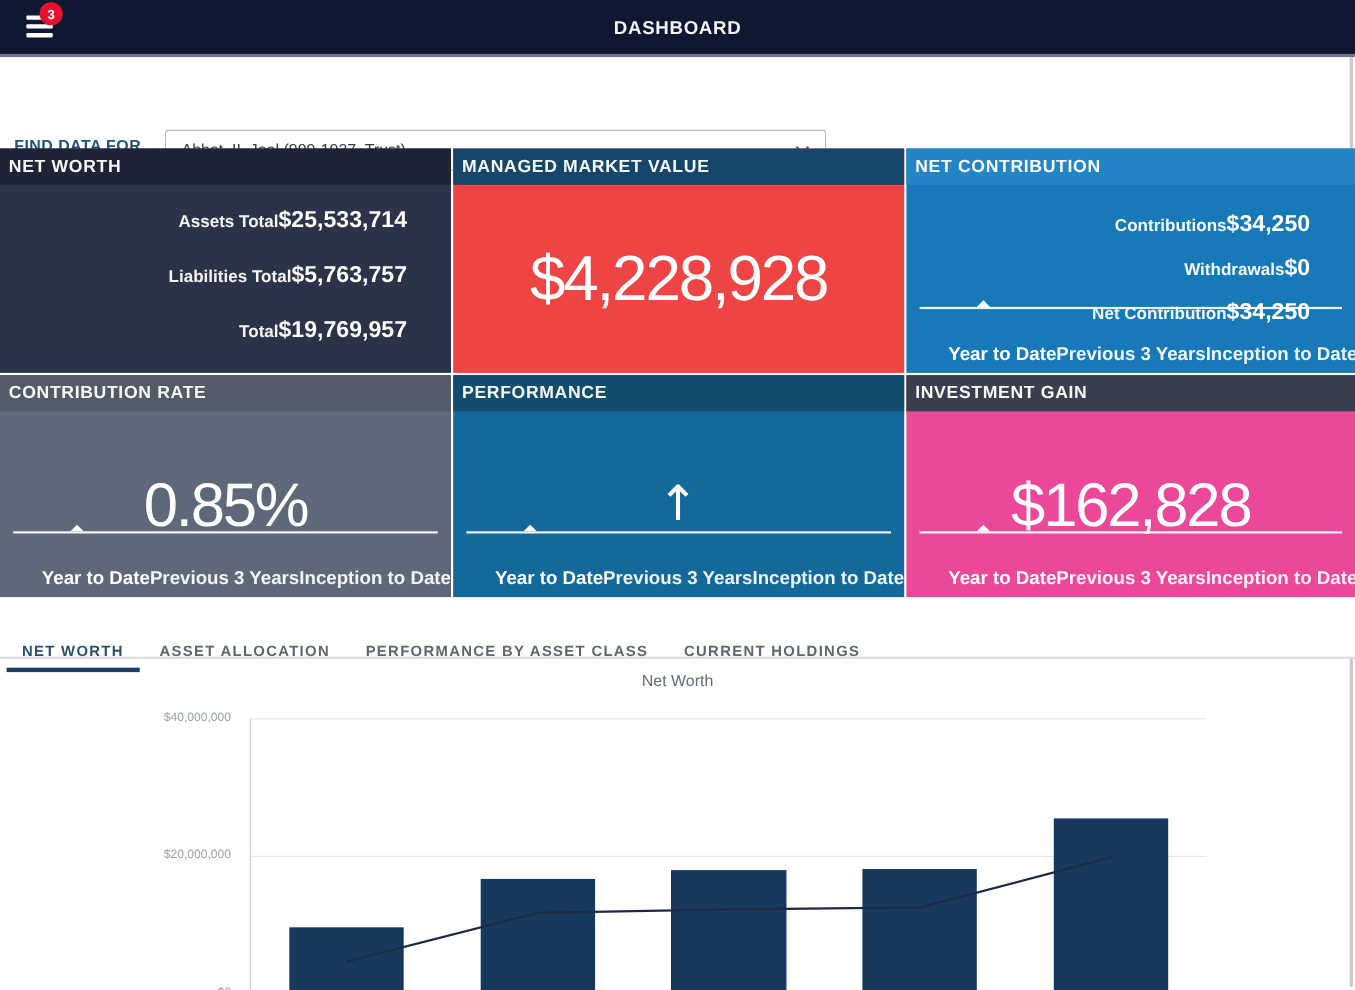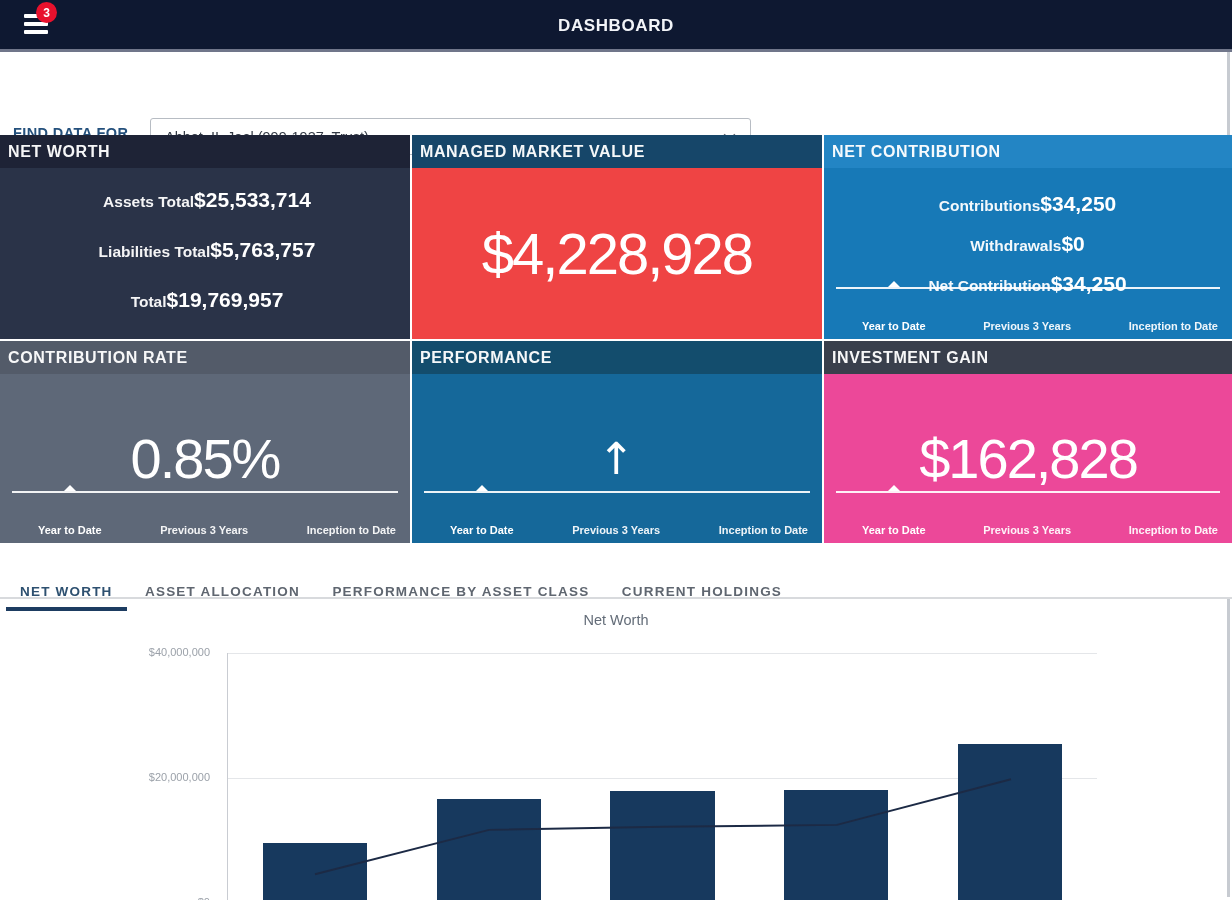--- a/index.html
+++ b/index.html
@@ -40,37 +40,37 @@
   .t-networth       { background:#2a3348; } .t-networth .tile-head       { background:#1e2336; }
   .t-mmv            { background:#ef4444; } .t-mmv .tile-head            { background:#164669; }
   .t-netcontrib     { background:#1779b7;gap:10px; } .t-netcontrib .tile-head     { background:#2385c4; }
   .t-contribrate    { background:#5e6878; } .t-contribrate .tile-head    { background:#535b69; }
   .t-performance    { background:#15689a; } .t-performance .tile-head    { background:#134d6d; }
   .t-investmentgain { background:#ec4899; } .t-investmentgain .tile-head { background:#393f4c; }
 
   .kv-rows { display:flex; flex-direction:column; justify-content:space-between; }
   .t-networth .kv-rows { height:124px; margin:20px 40px 0 44px; }
   .t-netcontrib .kv-rows { height:104px; margin:14px 41px 0 40px; }
-  .kv-row { display:flex; align-items:baseline; justify-content:center; }
+  .kv-row { display:flex; align-items:baseline; justify-content:flex-end; }
   .kv-label { font-size:15.5px; font-weight:600; color:rgba(255,255,255,0.95); }
   .kv-value { font-size:21px; font-weight:700; }
 
   .big-value { flex:1; display:flex; align-items:center; justify-content:center;
     font-size:58px; font-weight:300; letter-spacing:-2px; color:#fff; white-space:nowrap; }
   .big-value.small { font-size:56px; }
   .up-arrow { font-size:44px; font-weight:400; letter-spacing:0; margin-right:1px;
     font-family:"DejaVu Sans", sans-serif; }
 
   .tile-foot { position:absolute; left:12px; right:12px; bottom:5px; }
   .foot-line { position:relative; height:2px; background:rgba(255,255,255,0.92); }
   .foot-notch { position:absolute; left:52px; top:-6px; width:0; height:0;
     border-left:6px solid transparent; border-right:6px solid transparent;
     border-bottom:6px solid #fff; }
   .foot-tabs { display:flex; justify-content:space-between; padding:7px 2px 2px 26px;
-    font-size:11px;margin-top:24px; }
+    font-size:17px;margin-top:24px; }
   .foot-tab { color:rgba(255,255,255,0.93); font-weight:600; cursor:pointer; white-space:nowrap; }
   .foot-tab.active { color:#fff; font-weight:700; }
 
   
   .section-tabs { position:relative; height:56px; background:#fff; padding:28px 0 0 6px;
     white-space:nowrap; }
   .section-tabs::after { content:""; position:absolute; left:0; right:0; bottom:0; height:2px;
     background:#d8dadd; }
   .stab { position:relative; display:inline-flex; align-items:center; height:40px; padding:0 14px;
     font-size:13.5px; letter-spacing:1.2px; color:#5f6670; font-weight:600; cursor:pointer; }

